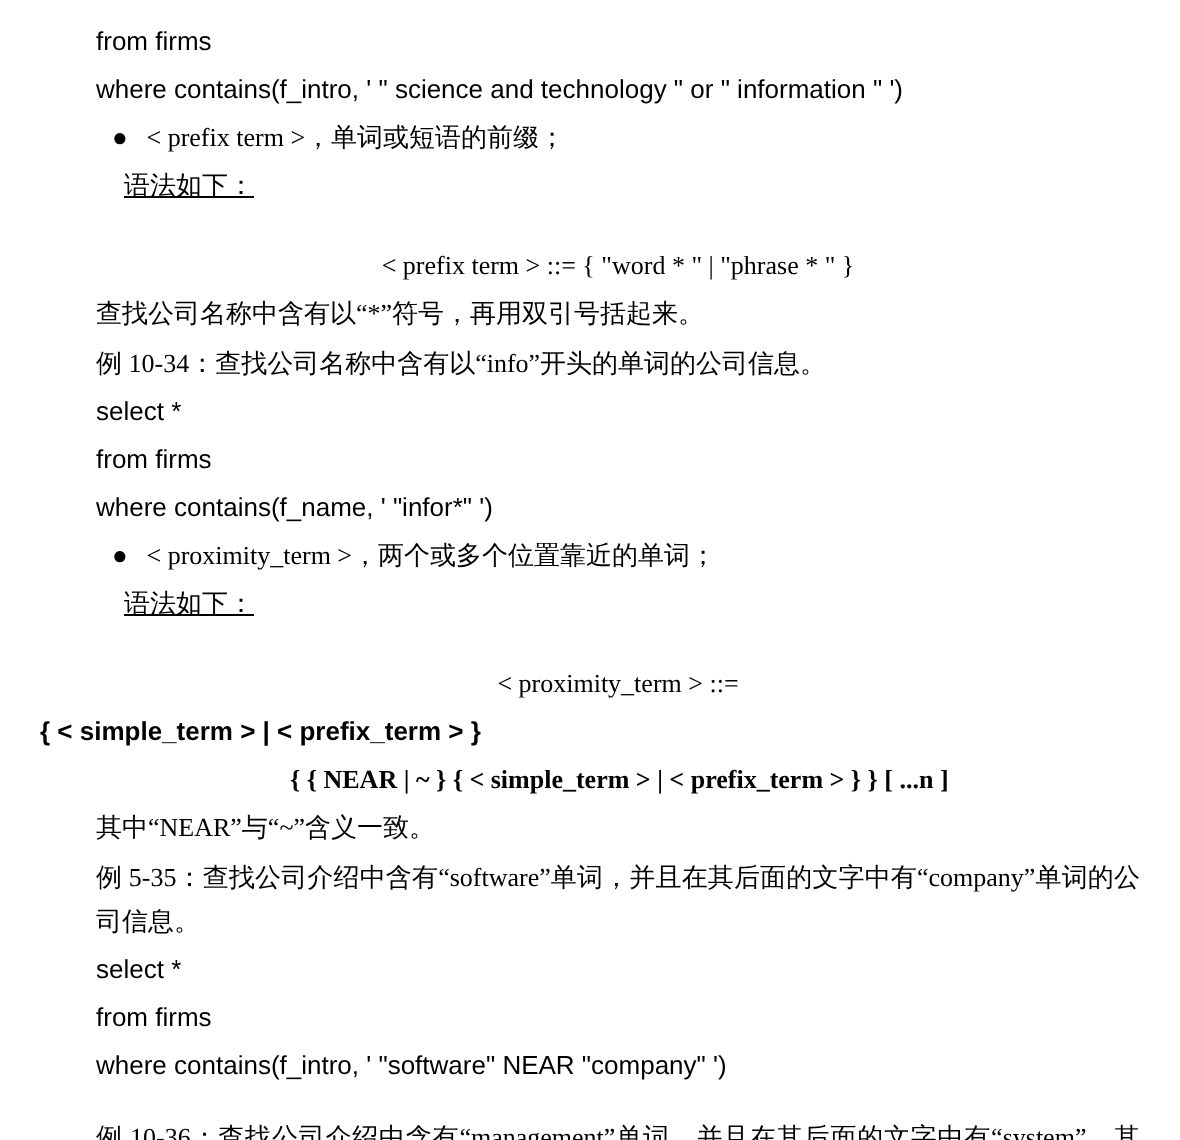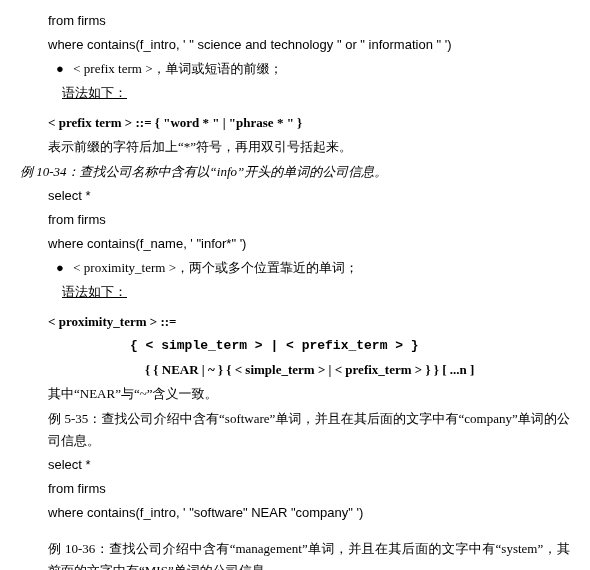--- a/index.html
+++ b/index.html
@@ -27,49 +27,49 @@
     display: inline-block;
     width: 14px;
   }
   .syntax-label {
     margin-left: 42px;
     margin-top: 2px;
     margin-bottom: 2px;
     text-decoration: underline;
   }
   .bnf {
-    font-weight: bold;
+    font-weight: normal;
     font-family: "Times New Roman", serif;
     margin-left: 28px;
-    margin-top: 8px;
+    margin-top: 18px;
     margin-bottom: 2px;
+    text-align: center;
   }
   .bnf-indent1 {
     font-weight: bold;
-    font-family: Liberation Mono, monospace;
-    margin-left: 110px;
+    font-family: Liberation Sans, sans-serif;
     margin-top: 2px;
     margin-bottom: 2px;
   }
   .bnf-indent2 {
     font-weight: bold;
     font-family: "Times New Roman", serif;
     margin-left: 125px;
     margin-top: 2px;
     margin-bottom: 2px;
   }
   .body-text {
     margin-left: 28px;
     margin-top: 2px;
     margin-bottom: 2px;
   }
   .example {
+    margin-left: 28px;
     margin-top: 2px;
     margin-bottom: 2px;
-    font-style: italic;
   }
   .example-wrap {
     margin-left: 28px;
     margin-top: 2px;
     margin-bottom: 2px;
     text-align: justify;
   }
   .gap {
     height: 10px;
   }
@@ -79,21 +79,21 @@
 
 <div class="code">from firms</div>
 <div class="code">where contains(f_intro, ' " science and technology " or " information " ')</div>
 
 <div class="bullet-line">
   <span class="bullet-dot">●</span>
   <span>&lt; prefix term &gt;，单词或短语的前缀；</span>
 </div>
 <div class="syntax-label">语法如下：</div>
 <div class="bnf">&lt; prefix term &gt; ::=   { "word * " | "phrase * " }</div>
-<div class="body-text">表示前缀的字符后加上“*”符号，再用双引号括起来。</div>
+<div class="body-text">查找公司名称中含有以“*”符号，再用双引号括起来。</div>
 
 <div class="example">例 10-34：查找公司名称中含有以“info”开头的单词的公司信息。</div>
 <div class="code">select *</div>
 <div class="code">from firms</div>
 <div class="code">where contains(f_name, ' "infor*" ')</div>
 
 <div class="bullet-line">
   <span class="bullet-dot">●</span>
   <span>&lt; proximity_term &gt;，两个或多个位置靠近的单词；</span>
 </div>

